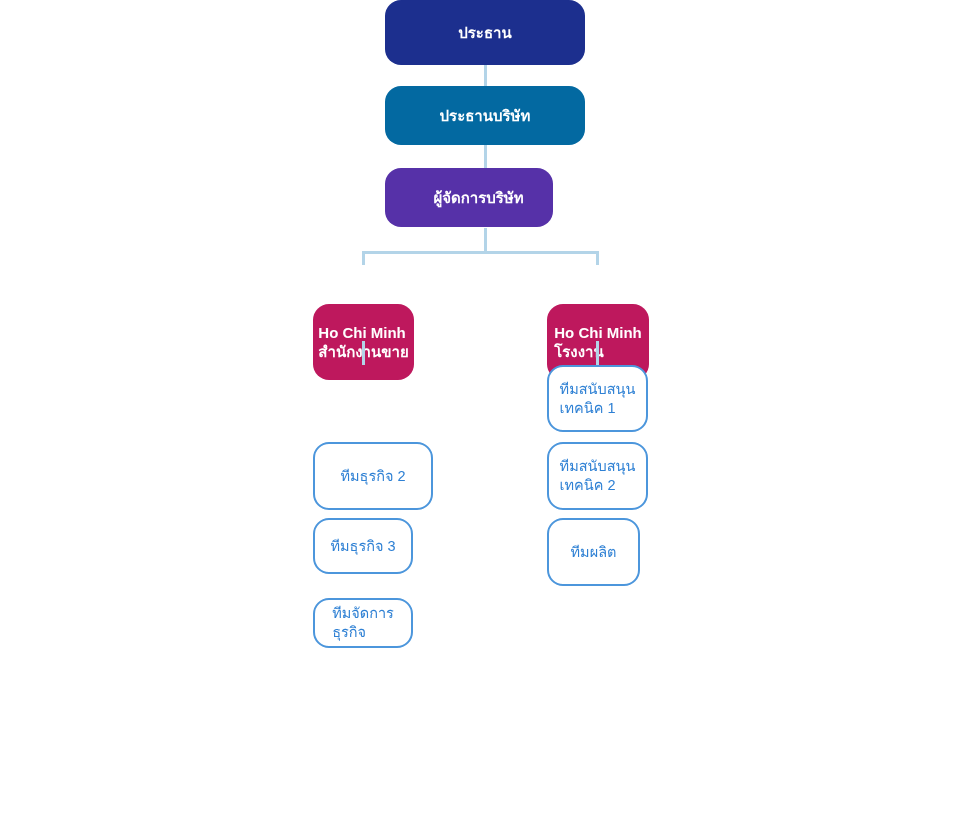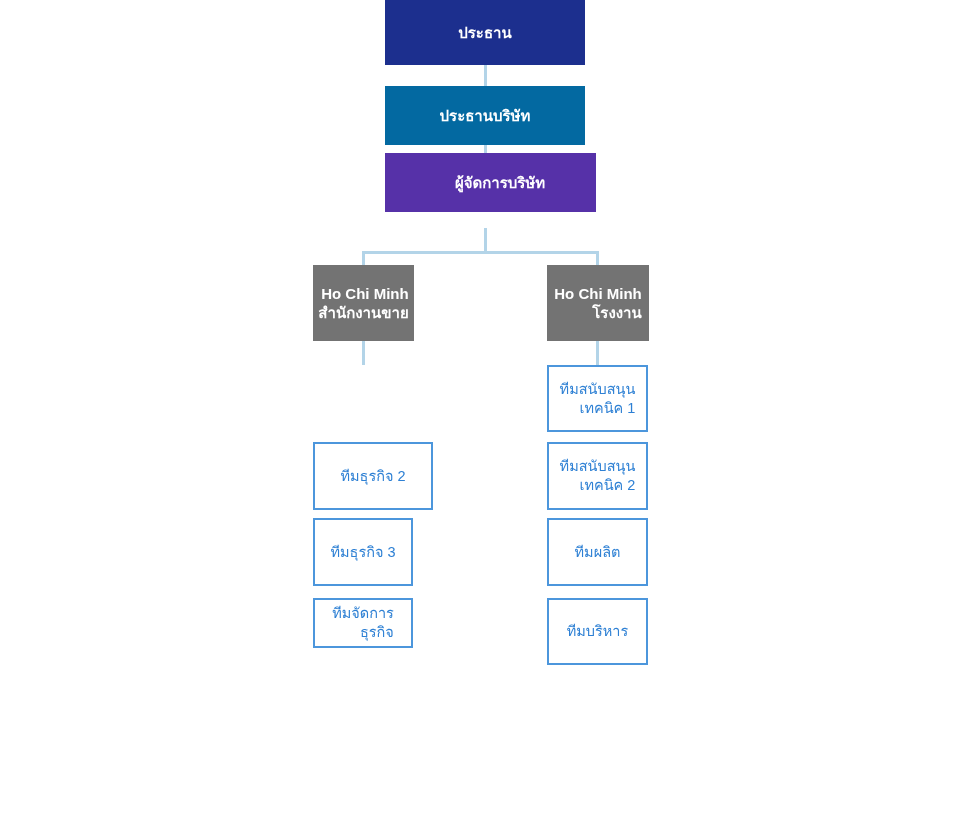--- a/index.html
+++ b/index.html
@@ -10,33 +10,34 @@
     background: #ffffff;
     font-family: "Liberation Sans", sans-serif;
     overflow: hidden;
   }
   .node {
     position: absolute;
     box-sizing: border-box;
     display: flex;
     align-items: center;
     justify-content: center;
-    text-align: right;
+    text-align: left;
     white-space: pre-line;
     line-height: 1.3;
+    border-radius: 16px;
   }
   .solid {
     color: #ffffff;
     font-size: 15px;
     font-weight: 600;
   }
   .solid-chairman  { background: #1C2F8E; }
   .solid-president { background: #0369a1; }
   .solid-manager   { background: #5631A8; }
-  .solid-branch    { background: #737373; }
+  .solid-branch    { background: #be185d; margin-top: 39px; }
   .outline {
     background: #ffffff;
     border: 2px solid #4C96DC;
     color: #2E80D4;
     font-size: 14.5px;
     font-weight: 400;
   }
   .conn {
     position: absolute;
     background: #B3D4E8;
@@ -48,42 +49,41 @@
 <div class="canvas">
 
   <div class="node solid solid-chairman" style="left:385px; top:0; width:200px; height:65px;">ประธาน</div>
 
   <div class="conn" style="left:484px; top:65px; width:3px; height:21px;"></div>
 
   <div class="node solid solid-president" style="left:385px; top:86px; width:200px; height:59px;">ประธานบริษัท</div>
 
   <div class="conn" style="left:484px; top:145px; width:3px; height:24px;"></div>
 
-  <div class="node solid solid-manager" style="left:385px; top:153px; width:211px; height:59px;padding-left:19px;">ผู้จัดการบริษัท</div>
+  <div class="node solid solid-manager" style="left:385px; top:168px; width:168px; height:59px;padding-left:19px;">ผู้จัดการบริษัท</div>
 
   <div class="conn" style="left:484px; top:228px; width:3px; height:24px;"></div>
   <div class="conn" style="left:362px; top:251px; width:237px; height:3px;"></div>
   <div class="conn" style="left:362px; top:251px; width:3px; height:14px;"></div>
   <div class="conn" style="left:596px; top:251px; width:3px; height:14px;"></div>
 
   <div class="node solid solid-branch" style="left:313px; top:265px; width:101px; height:76px;">Ho Chi Minh
 สำนักงานขาย</div>
 
   <div class="conn" style="left:362px; top:341px; width:3px; height:24px;"></div>
 
   <div class="node outline" style="left:313px; top:442px; width:120px; height:68px;">ทีมธุรกิจ 2</div>
-  <div class="node outline" style="left:313px; top:518px; width:100px; height:68px;">ทีมธุรกิจ 3</div>
+  <div class="node outline" style="left:313px; top:518px; width:100px; height:56px;">ทีมธุรกิจ 3</div>
   <div class="node outline" style="left:313px; top:598px; width:100px; height:50px;">ทีมจัดการ
 ธุรกิจ</div>
 
   <div class="node solid solid-branch" style="left:547px; top:265px; width:102px; height:76px;">Ho Chi Minh
 โรงงาน</div>
 
   <div class="conn" style="left:596px; top:341px; width:3px; height:24px;"></div>
 
   <div class="node outline" style="left:547px; top:365px; width:101px; height:67px;">ทีมสนับสนุน
 เทคนิค 1</div>
   <div class="node outline" style="left:547px; top:442px; width:101px; height:68px;">ทีมสนับสนุน
 เทคนิค 2</div>
-  <div class="node outline" style="left:547px; top:518px; width:101px; height:68px;">ทีมผลิต</div>
-  <div class="node outline" style="left:547px; top:598px; width:101px; height:67px;">ทีมบริหาร</div>
+  <div class="node outline" style="left:547px; top:518px; width:93px; height:68px;">ทีมผลิต</div>
 
 </div>
 
 </body></html>

